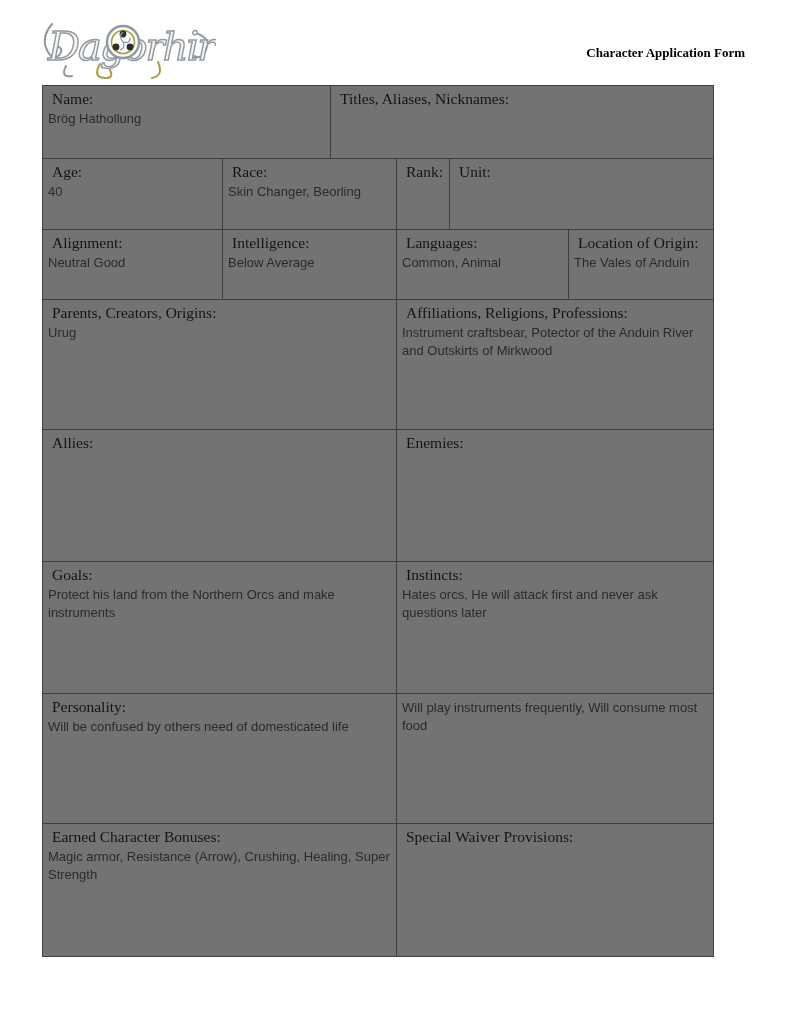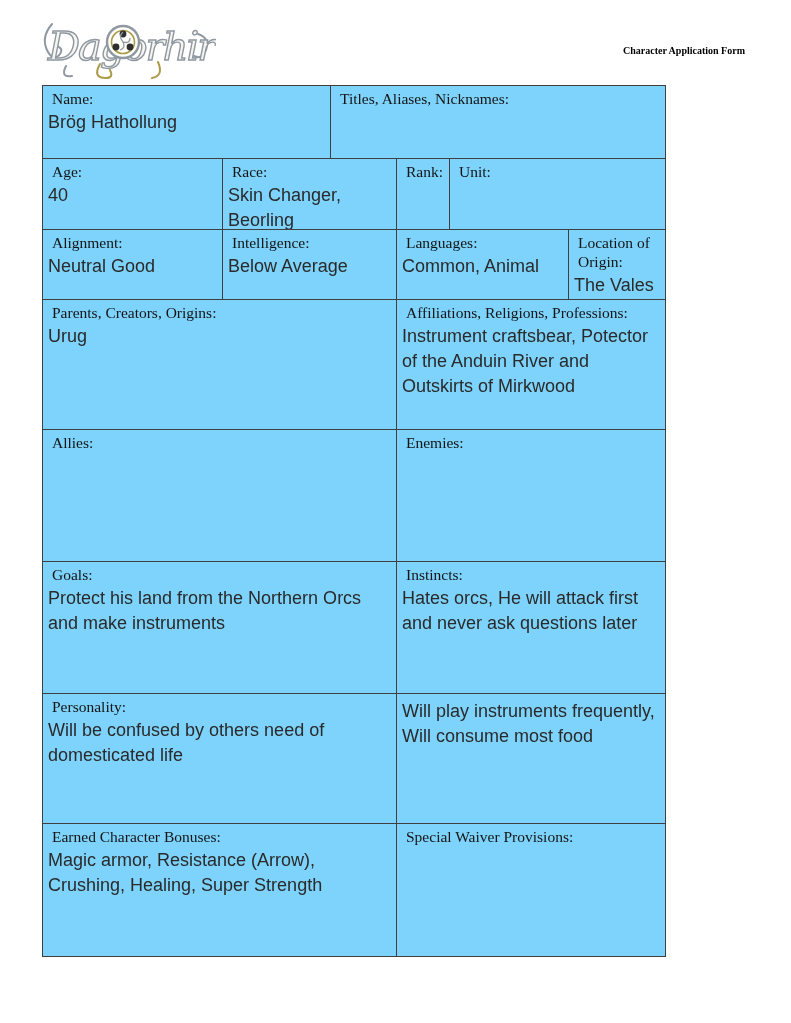--- a/index.html
+++ b/index.html
@@ -10,49 +10,49 @@
     position:relative; overflow:hidden;
   }
   .page { position:relative; width:791px; height:1023px; background:#fff; }
 
   
   .header { position:relative; height:85px; }
   .logo { position:absolute; left:38px; top:8px; width:178px; height:74px; }
   .form-title {
     position:absolute; top:45px; right:46px;
     font-family:"Liberation Serif", serif;
-    font-weight:bold; font-size:10px; color:#000;
+    font-weight:bold; font-size:13px; color:#000;
     white-space:nowrap;
   }
 
   
   .form-table {
-    position:absolute; left:42px; top:85px; width:624px;
+    position:absolute; left:42px; top:85px; width:672px;
     border:1.6px solid #3f3f3f;
-    background:#7dd3fc;
+    background:#737373;
   }
   .row { display:flex; border-bottom:1.6px solid #3f3f3f; }
   .row:last-child { border-bottom:none; }
   .cell { border-right:1.6px solid #3f3f3f; padding:4px 6px 2px 5px; overflow:hidden; }
   .cell:last-child { border-right:none; flex:1; }
 
   .h75{height:73px} .h72{height:71px} .h71{height:70px}
   .h131{height:130px} .h133{height:132px}
 
   .w288{width:288px} .w180{width:180px} .w174{width:174px}
   .w172{width:172px} .w354{width:354px}
 
   .label {
     font-family:"Liberation Serif", serif;
     font-size:15.5px; color:#141414;
     padding-left:4px; line-height:1.22;
   }
   .value {
     font-family:"Liberation Sans", sans-serif;
-    font-size:18px; color:#2a2a2a; line-height:1.38;
+    font-size:13px; color:#2a2a2a; line-height:1.38;
     padding-top:1px;
   }
 </style>
 </head>
 <body>
 
 <div class="page">
 
   <div class="header">
     <div class="logo">

